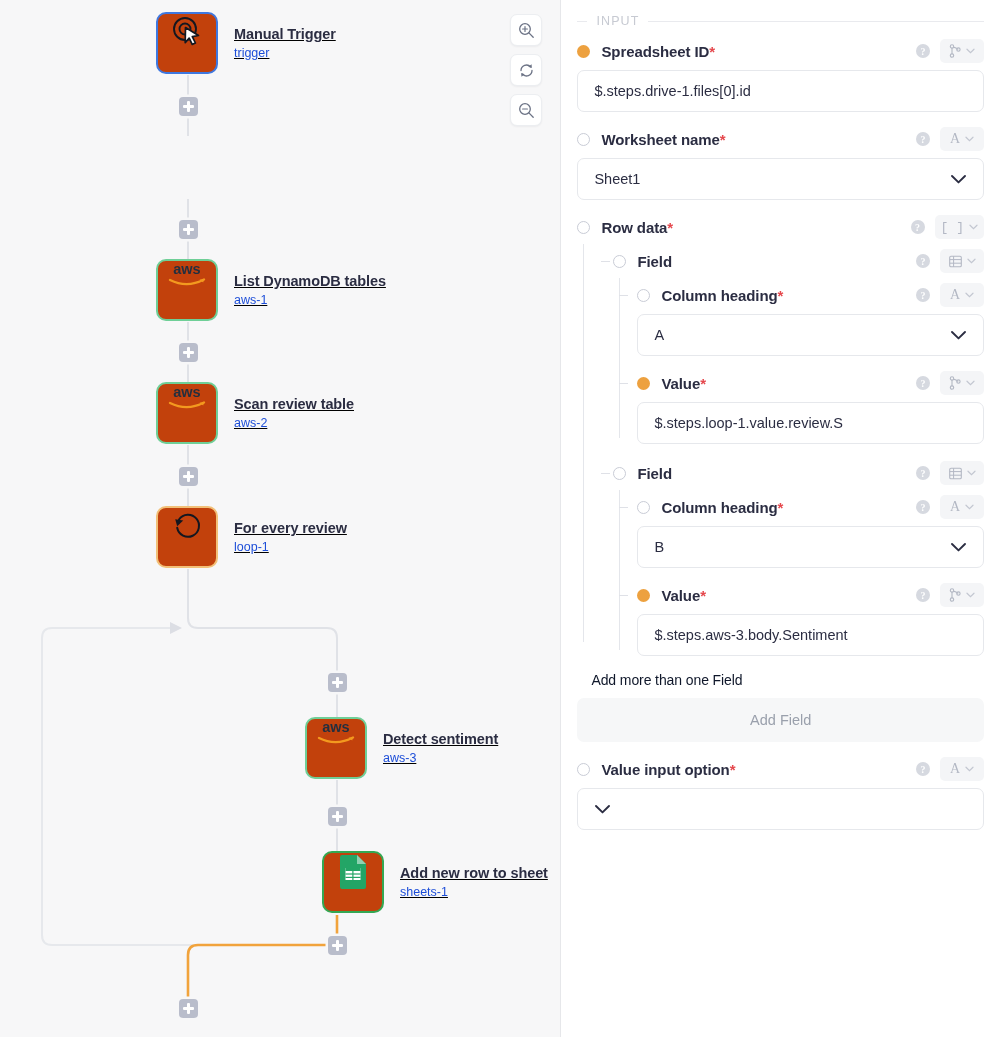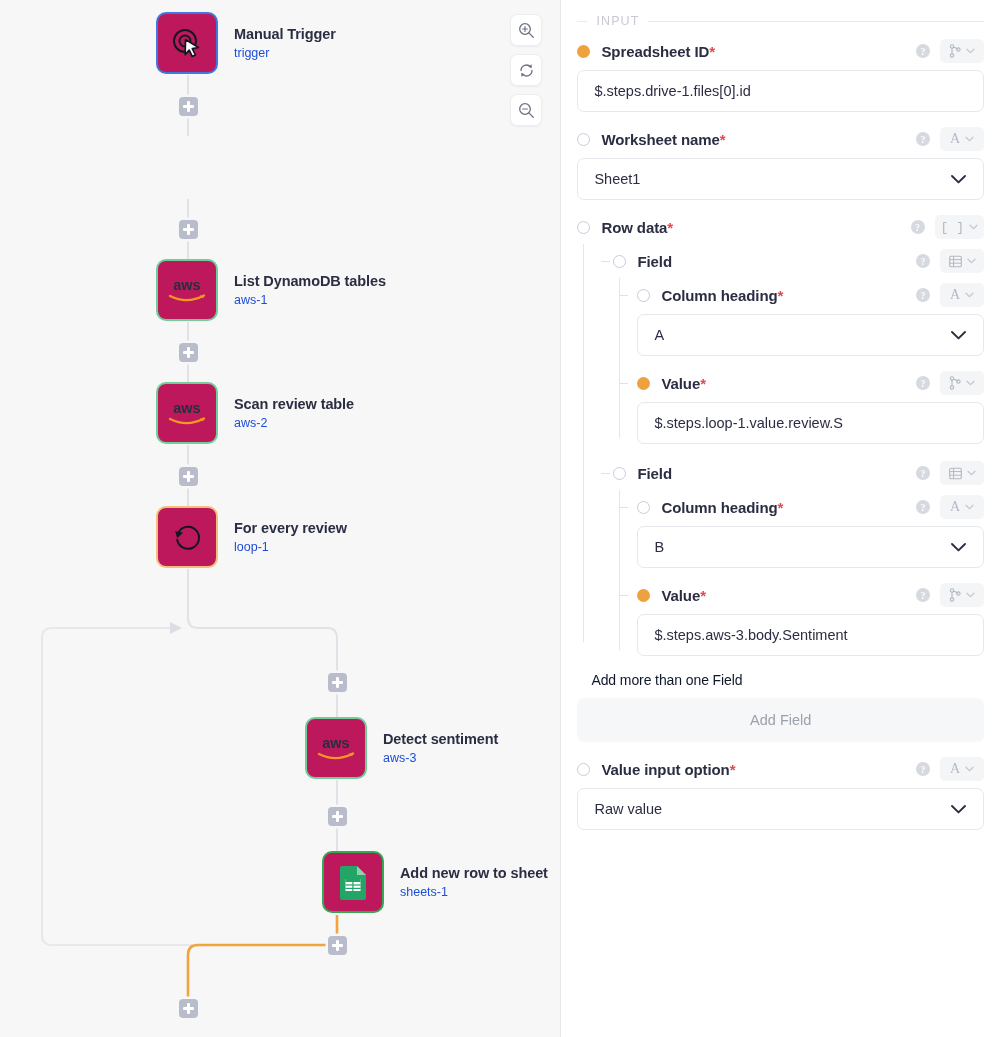--- a/index.html
+++ b/index.html
@@ -15,30 +15,30 @@
   .canvas{
     position:relative;width:561px;height:1037px;
     background:#f7f7f8;
     border-right:1px solid #e6e7ea;
     overflow:hidden;
   }
   .edges{position:absolute;left:0;top:0;width:561px;height:1037px;}
 
   .node{position:absolute;display:flex;align-items:center;}
   .node-box{
-    width:62px;height:62px;border-radius:10px;background:#be185d;
+    width:62px;height:62px;border-radius:10px;background:#c2410c;
     border:2px solid #d9dce1;box-sizing:border-box;
-    display:flex;align-items:center;justify-content:center;
+    display:flex;justify-content:center;
     position:relative;z-index:3;
   }
   .node-box.blue{border-color:#3f78e0;}
   .node-box.green{border-color:#6fcf97;}
   .node-box.orange{border-color:#f2c078;}
   .node-box.sheets{border-color:#34a853;}
-  .node-text{margin-left:16px;}
+  .node-text{margin-left:16px;text-decoration:underline;}
   .node-title{
     font-size:14.5px;font-weight:700;color:#2b2d42;letter-spacing:-.1px;
     line-height:1.25;white-space:nowrap;
   }
   .node-sub{font-size:12.5px;color:#1d4ed8;margin-top:3px;line-height:1.2;white-space:nowrap;}
 
   
   .plus{
     position:absolute;width:19px;height:19px;border-radius:4px;
     background:#b9bdcb;z-index:4;box-sizing:border-box;
@@ -487,21 +487,20 @@
           <div class="help">?</div>
           <div class="typebadge">
             <span class="tb-glyph" style="font-family:'Liberation Serif',serif;font-size:14px;">A</span>
             <svg width="9" height="6" viewBox="0 0 9 6">
                 <path d="M1 1.2 L4.5 4.6 L8 1.2" stroke="#c3c7d1" stroke-width="1.2" fill="none" stroke-linecap="round"></path>
               </svg>
           </div>
         </div>
       </div>
       <div class="ctrl">
-        <span class="val">Raw value</span>
         <svg class="chev" width="17" height="11" viewBox="0 0 17 11">
             <path d="M2 2 L8.5 8.4 L15 2" stroke="#2b2d42" stroke-width="1.9" fill="none" stroke-linecap="round" stroke-linejoin="round"></path>
           </svg>
       </div>
 
     </div>
   </div>
 </div>
 
 </body></html>

